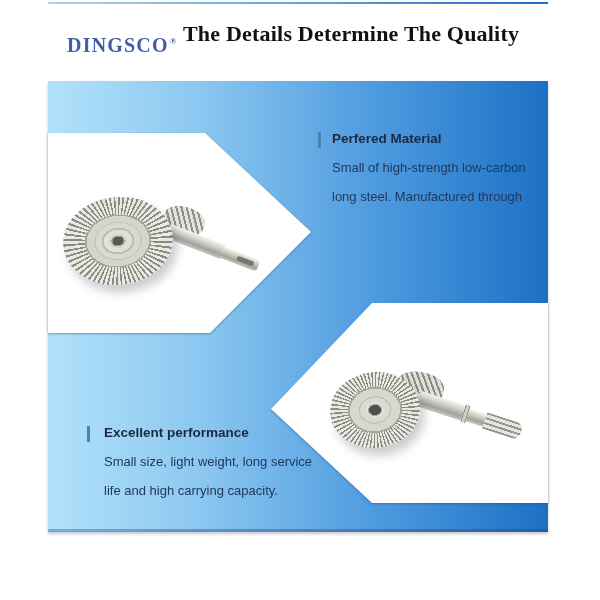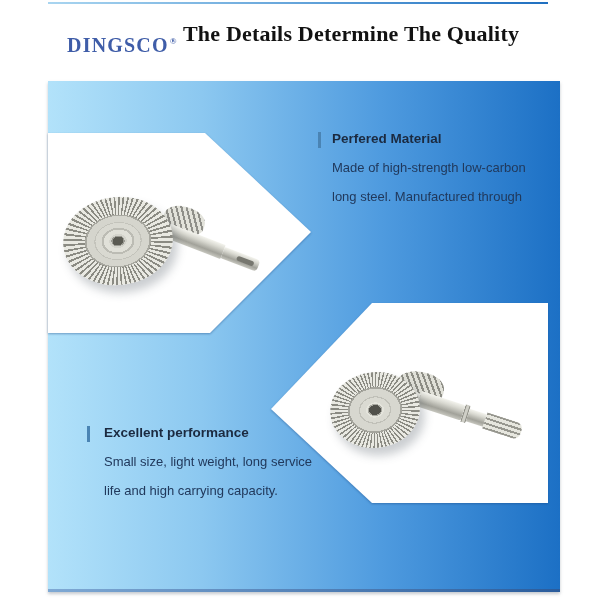--- a/index.html
+++ b/index.html
@@ -10,23 +10,23 @@
   .top-rule{position:absolute;left:48px;top:2px;width:500px;height:2px;
             background:linear-gradient(to right,#a9d5f0,#5d9fd8 55%,#1f6fc0);}
   .logo{position:absolute;left:67px;top:34px;font-family:"Liberation Serif",serif;
         font-size:20px;font-weight:600;color:#3f5da8;letter-spacing:1.2px;}
   .logo sup{font-size:9px;letter-spacing:0;margin-left:1px;}
   .page-title{position:absolute;left:183px;top:21px;margin:0;
         font-family:"Liberation Serif",serif;font-size:22px;font-weight:700;
         color:#121212;letter-spacing:.2px;}
 
   
-  .panel{position:absolute;left:48px;top:81px;width:500px;height:511px;
+  .panel{position:absolute;left:48px;top:81px;width:500px;height:451px;
          background:linear-gradient(to right,#b2e2fa,#8cc8f0 30%,#4f9bdf 65%,#1c70c5 100%);
-         box-shadow:0 2px 3px rgba(90,100,115,.35);padding-left:12px;}
+         box-shadow:0 2px 3px rgba(90,100,115,.35);}
   .panel-edge{position:absolute;left:0;bottom:0;width:100%;height:3px;
          background:linear-gradient(to right,#7fa9d4,#2a5c9c);}
 
   
   .chev-wrap{position:absolute;inset:0;filter:drop-shadow(0 1px 1px rgba(25,70,130,.45));}
   .chev{position:absolute;inset:0;background:#ffffff;}
   .chev1{clip-path:polygon(0px 52px,157px 52px,263px 151px,162px 252px,0px 252px);}
   .chev2{clip-path:polygon(500px 222px,324px 222px,223px 328px,324px 422px,500px 422px);}
 
   
@@ -123,21 +123,21 @@
         <div class="seg thin"></div>
         <div class="spline"></div>
       </div>
       <div class="disc disc2"></div>
     </figure>
 
     <section class="feature feature1">
       <h2>
         <span class="bar"></span><span>Perfered Material</span>
       </h2>
-      <p>Made of high-strength low-carbon</p>
+      <p>Small of high-strength low-carbon</p>
       <p>long steel. Manufactured through</p>
     </section>
 
     <section class="feature feature2">
       <h2>
         <span class="bar"></span><span>Excellent performance</span>
       </h2>
       <p>Small size, light weight, long service</p>
       <p>life and high carrying capacity.</p>
     </section>

